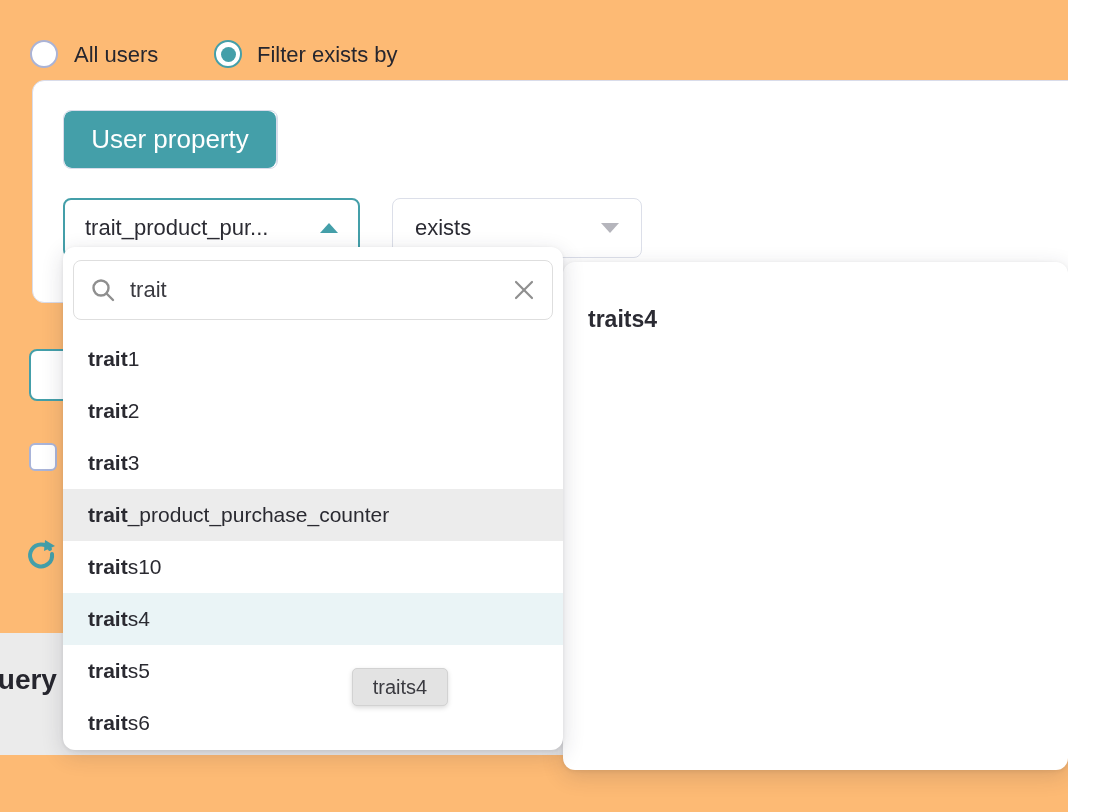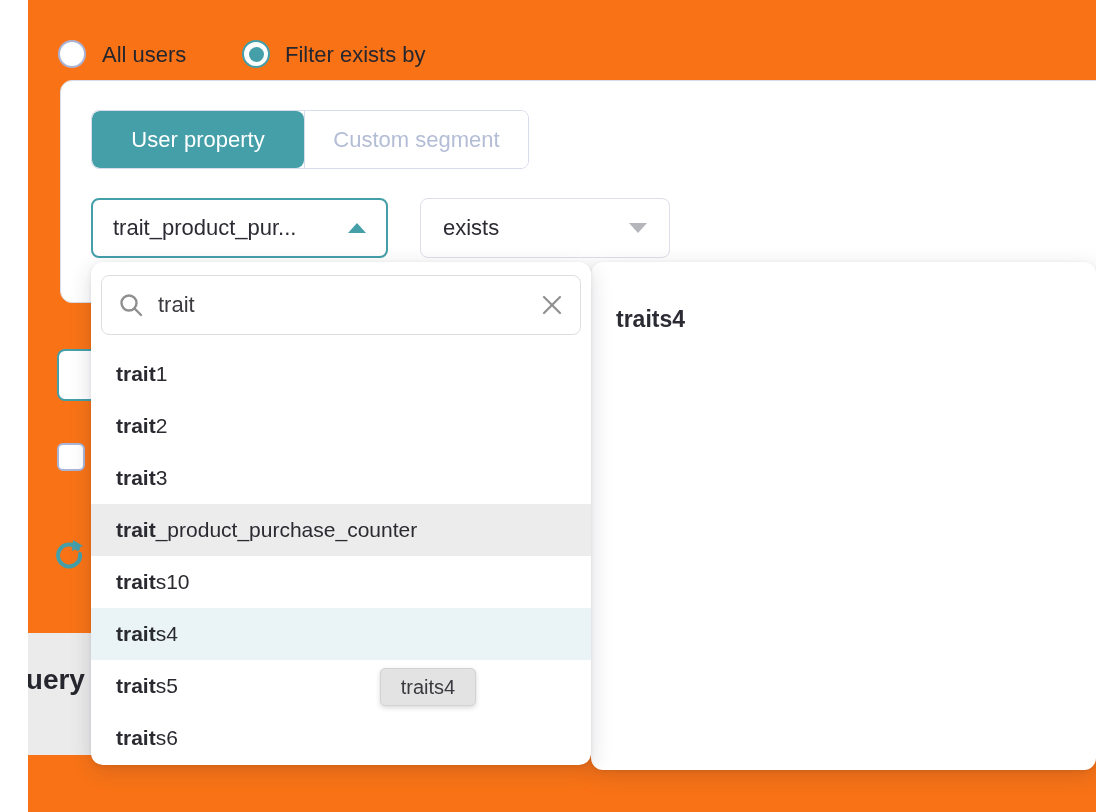--- a/index.html
+++ b/index.html
@@ -10,21 +10,21 @@
     --selected-row-bg:#eaf4f6;
     --query-bar-bg:#ebebeb;
     --text:#26262e;
   }
   *{margin:0;padding:0;box-sizing:border-box;}
   html,body{background:#fff;}
   body{
     font-family:"Liberation Sans",sans-serif;
     color:var(--text);
   }
-  .stage{position:relative;width:1068px;height:812px;overflow:hidden;background:#f97316;margin-left:28px;}
+  .stage{position:relative;width:1068px;height:812px;overflow:hidden;background:#fdba74;}
 
   
   .radio-row{position:absolute;left:0;top:0;width:1120px;height:80px;}
   .radio{position:absolute;top:40px;width:28px;height:28px;border-radius:50%;background:#fff;cursor:pointer;}
   .radio.unselected{border:2px solid #aab3d6;}
   .radio.selected{border:2px solid var(--accent);}
   .radio.selected::after{
     content:"";position:absolute;left:50%;top:50%;width:15px;height:15px;margin:-7.5px 0 0 -7.5px;
     border-radius:50%;background:var(--accent);
   }
@@ -34,21 +34,21 @@
   .filter-card{
     position:absolute;left:32px;top:80px;width:1140px;height:223px;
     border:1px solid var(--card-border);border-radius:12px;background:#fff;z-index:0;
   }
 
   
   .tab-bar{
     position:absolute;left:63px;top:110px;height:59px;display:flex;
     border:1px solid var(--card-border);border-radius:8px;background:#fff;overflow:hidden;z-index:1;
   }
-  .tab{display:flex;align-items:center;justify-content:center;font-size:22px;cursor:pointer;
+  .tab{display:flex;align-items:center;justify-content:center;font-size:26px;cursor:pointer;
     color:var(--inactive-tab-text);background:#fff;}
   .tab.active{background:var(--accent);color:#fff;border-radius:8px;}
   .tab-divider{width:1px;background:var(--card-border);margin:0;}
 
   
   .select-box{
     position:absolute;top:198px;height:60px;background:#fff;border-radius:8px;
     display:flex;align-items:center;cursor:pointer;z-index:1;
   }
   .select-box .value{font-size:22px;color:#2b2b33;}
@@ -67,21 +67,21 @@
   .refresh-button{position:absolute;left:25px;top:538px;width:32px;height:32px;z-index:2;cursor:pointer;background:none;border:none;}
 
   
   .detail-panel{
     position:absolute;left:563px;top:262px;width:505px;height:508px;background:#fff;border-radius:12px;
     box-shadow:0 6px 22px rgba(40,40,60,.16),0 1px 4px rgba(0,0,0,.08);z-index:3;
   }
   .detail-title{position:absolute;left:25px;top:44px;font-size:23px;font-weight:bold;color:#2b2b33;}
 
   .list-panel{
-    position:absolute;left:63px;top:262px;width:500px;height:503px;background:#fff;border-radius:12px;
+    position:absolute;left:63px;top:247px;width:500px;height:503px;background:#fff;border-radius:12px;
     box-shadow:0 6px 22px rgba(40,40,60,.16),0 1px 4px rgba(0,0,0,.08);z-index:4;overflow:hidden;
   }
   .search-box{
     position:absolute;left:10px;top:13px;width:480px;height:60px;border:1px solid #dedede;border-radius:8px;
     display:flex;align-items:center;padding:0 16px;background:#fff;
   }
   .search-box input{
     flex:1;border:none;outline:none;font-family:"Liberation Sans",sans-serif;
     font-size:22px;color:#3a3a40;margin-left:14px;background:transparent;min-width:0;
   }
@@ -112,23 +112,20 @@
     <span class="radio-label" style="left:257px">Filter exists by</span>
   </div>
 
   <div class="filter-card"></div>
 
   <div class="tab-bar">
     <div class="tab active" style="width:212px">
       <span>User property</span>
     </div>
     <div class="tab-divider"></div>
-    <div class="tab" style="width:223px">
-      <span>Custom segment</span>
-    </div>
   </div>
 
   <div class="select-box property-select">
     <span class="value">trait_product_pur...</span>
     <span class="chevron-up"></span>
   </div>
   <div class="select-box operator-select">
     <span class="value">exists</span>
     <span class="chevron-down"></span>
   </div>

